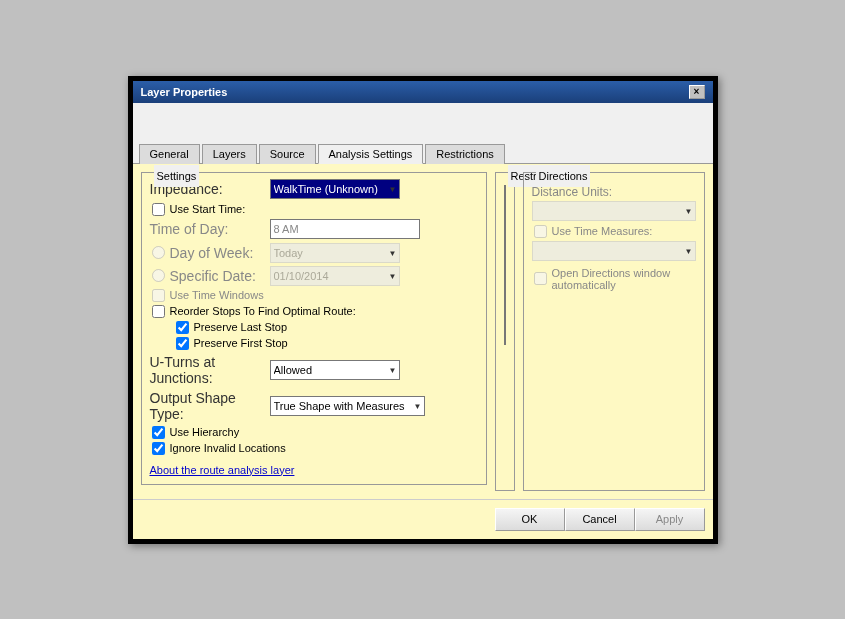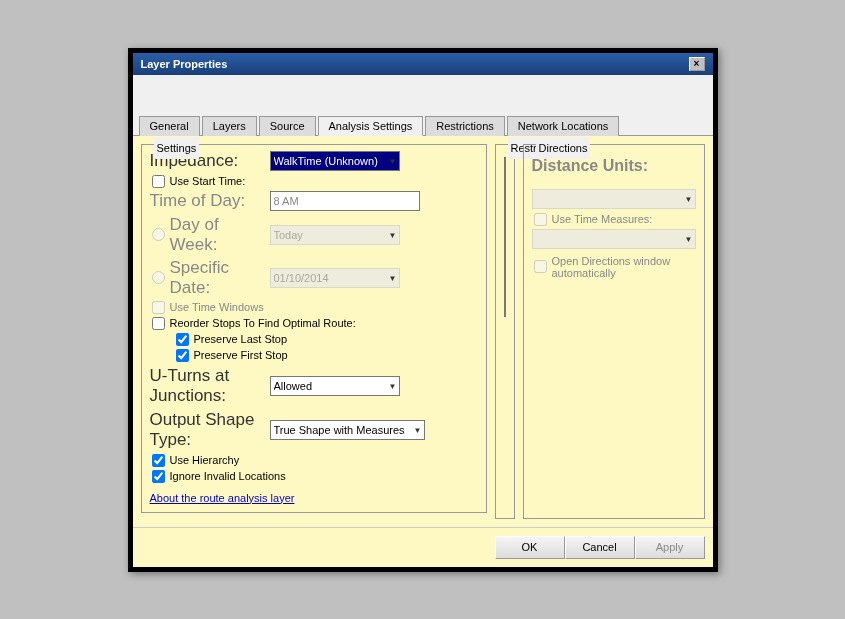--- a/index.html
+++ b/index.html
@@ -103,21 +103,21 @@
       margin-bottom: 6px;
     }
     .field-row {
       display: flex;
       align-items: center;
       margin-bottom: 4px;
     }
     .field-label {
       width: 120px;
       color: #333;
-      font-size: 17px;
+      font-size: 14px;
     }
     .field-label-disabled {
       color: #888;
     }
     select, input[type="text"] {
       height: 20px;
       border: 1px solid #777;
       background: white;
       font-size: 11px;
       padding: 1px 3px;
@@ -190,23 +190,22 @@
     .directions-group {
       margin-top: 0;
     }
     .directions-field {
       display: flex;
       flex-direction: column;
       margin-bottom: 4px;
     }
     .directions-field-label {
       color: #888;
-      margin-bottom: 14px;
-      font-size: 16px;
-      font-weight: bold;
+      margin-bottom: 2px;
+      font-size: 12px;
     }
     .directions-field select {
       width: 100%;
       min-width: unset;
     }
     .directions-field .select-wrapper {
       width: 100%;
     }
     .directions-field .select-wrapper select {
       width: 100%;
@@ -258,21 +257,20 @@
     <span class="title-bar-title">Layer Properties</span>
     <div class="close-btn">×</div>
   </div>
 
   <div class="tabs-bar">
     <div class="tab">General</div>
     <div class="tab">Layers</div>
     <div class="tab">Source</div>
     <div class="tab active">Analysis Settings</div>
     <div class="tab">Restrictions</div>
-    <div class="tab">Network Locations</div>
   </div>
 
   <div class="dialog-content">
 
     <div class="left-panel">
       <div class="group-box settings-group">
         <span class="group-box-title">Settings</span>
 
         
         <div class="field-row">

